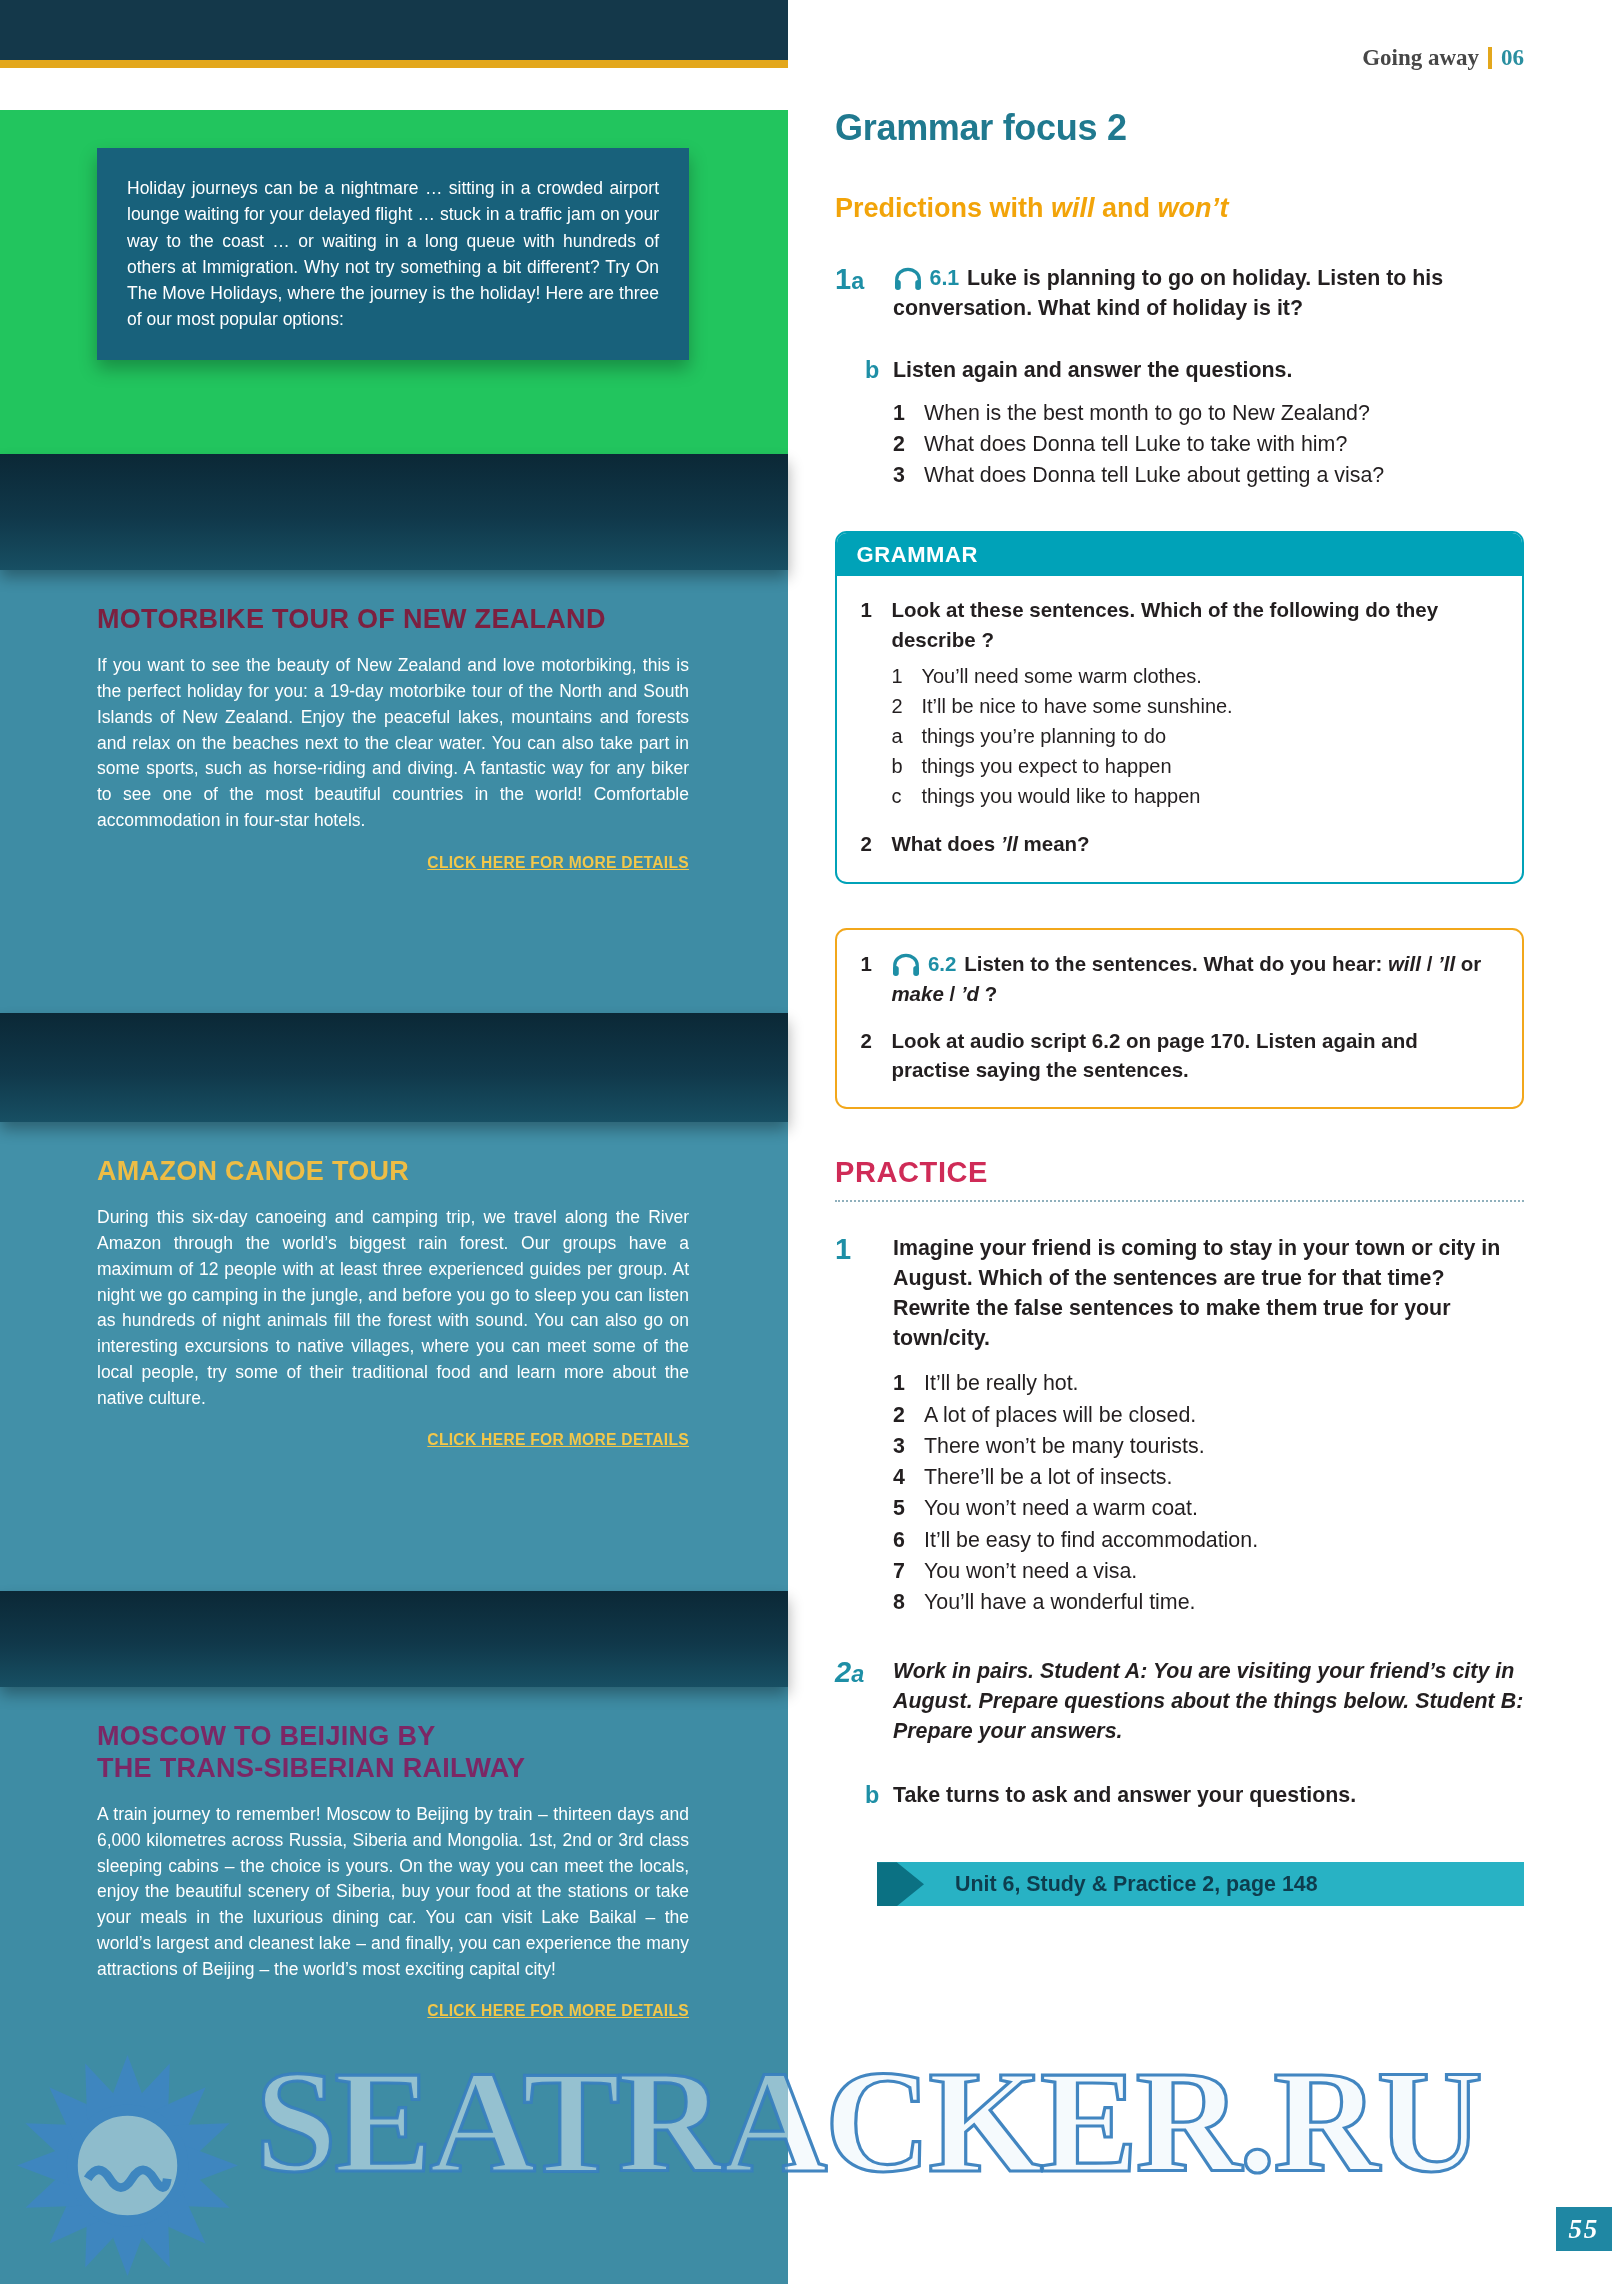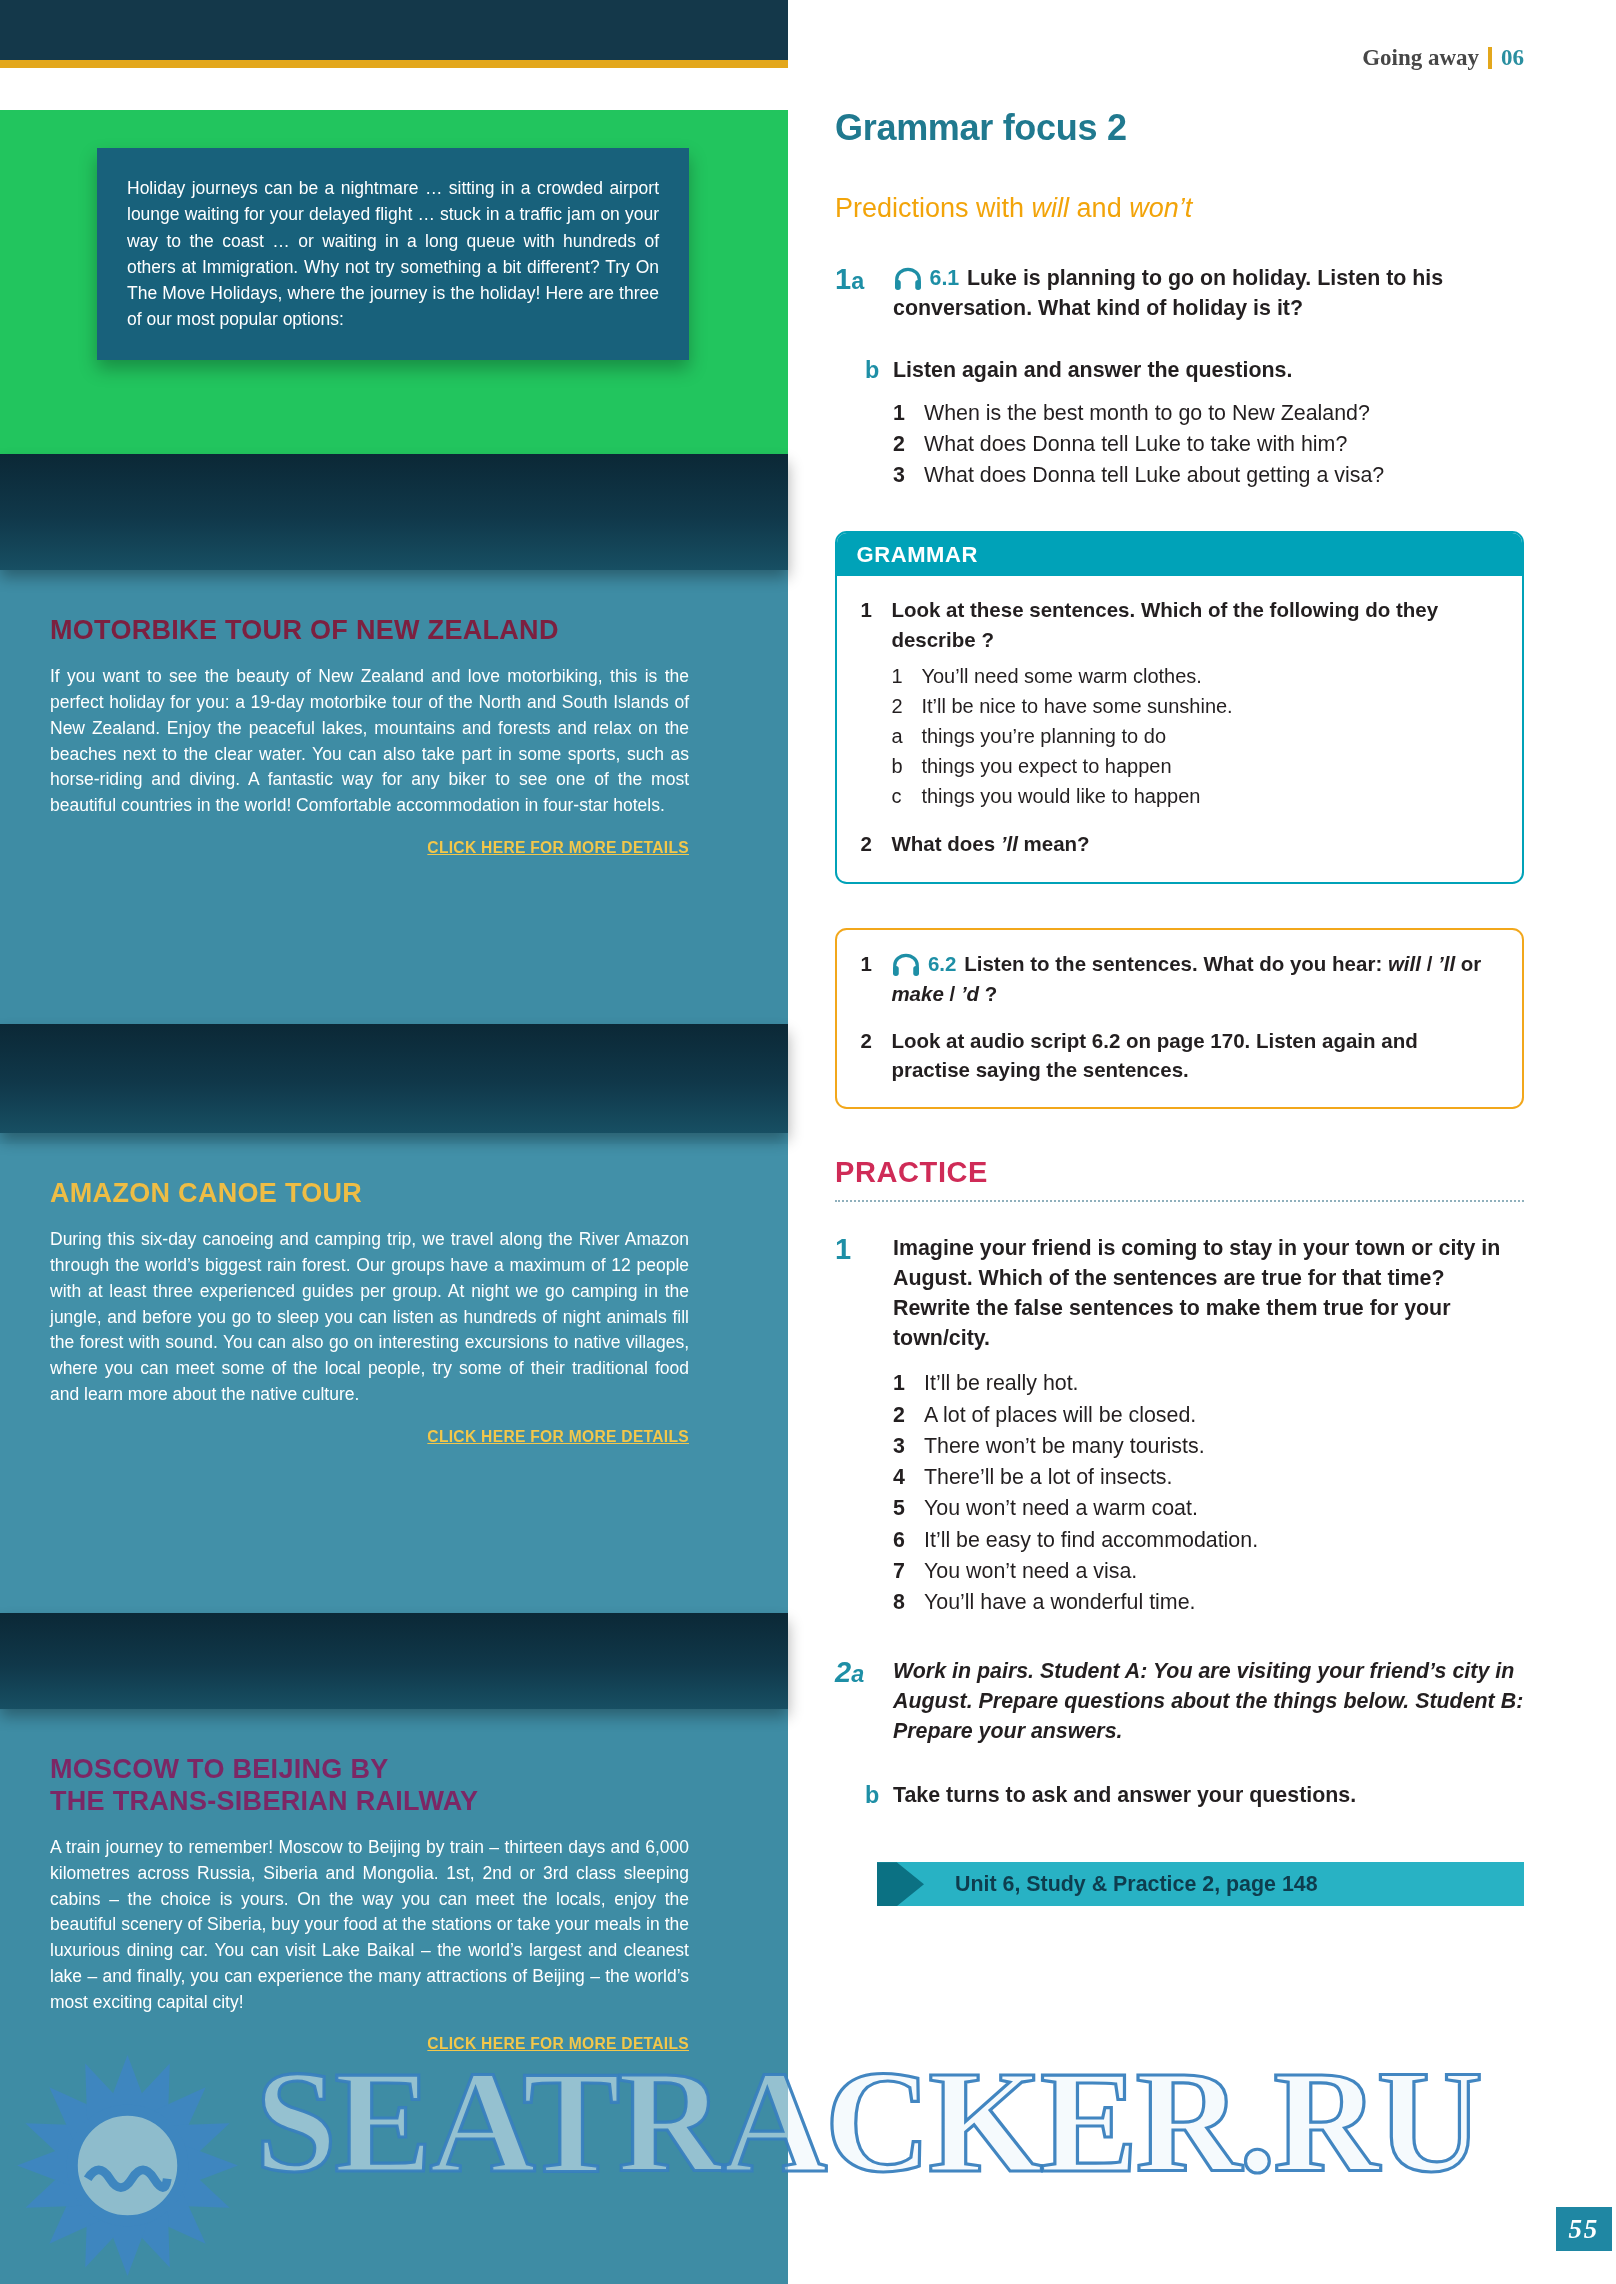--- a/index.html
+++ b/index.html
@@ -16,42 +16,42 @@
 
   .left-col { position:absolute; left:0; top:110px; width:788px; height:2174px; z-index:1; background:#3e8ca4; }
 
   .sec-intro { height:344px; background:#22c55e; padding:38px 99px 0 97px; }
   .intro-card { background:#18617b; padding:27px 30px; box-shadow:0 9px 17px rgba(0,0,0,.28); }
   .intro-card p { color:#fff; font-size:17.5px; line-height:1.5; text-align:justify; }
 
   .photo-band { position:relative; z-index:2; background:linear-gradient(180deg,#0b2836 0%,#10384a 55%,#174f63 100%); box-shadow:0 7.8px 14.3px rgba(0,0,0,.32); }
   .band1 { height:116px; } .band2 { height:109px; } .band3 { height:96px; }
 
-  .tour { background:#3e8ca4; padding:34px 99px 0 50px;margin-top:11px; }
+  .tour { background:#3e8ca4; padding:34px 99px 0 97px; }
   .tour-motorbike { height:443px; background:#3e8ca4; }
   .tour-amazon { height:469px; background:#4290a8; }
   .tour-moscow { height:596px; background:#3e8ca4; }
   .tour h2 { font-size:27px; font-weight:bold; letter-spacing:0.3px; margin-bottom:17px; line-height:1.18; }
   .tour-motorbike h2 { color:#7c2040; }
   .tour-amazon h2 { color:#eebd45; }
   .tour-moscow h2 { color:#7c2765; white-space:pre-line; }
   .tour p { color:#fff; font-size:17.5px; line-height:1.48; text-align:justify; }
   .details-link { display:block; margin-top:19.5px; text-align:right; color:#f3c74a; font-weight:bold;
                   font-size:15.6px; letter-spacing:0.3px; text-decoration:underline; cursor:pointer; }
 
   
   .page-header { position:absolute; top:45px; right:93px; z-index:2; display:flex; align-items:center;
                  font-family:"Liberation Serif", serif; font-weight:bold; font-size:23px; color:#474747; }
   .page-header .bar { width:3.9px; height:22px; background:#e3a71c; margin:0 9px; }
   .page-header .unit { color:#2a8fa0; }
 
   .right-col { position:absolute; left:835px; top:107px; width:689px; z-index:2; }
 
   .gf-title { font-size:36px; color:#20798f; font-weight:bold; letter-spacing:-0.3px; margin-bottom:6.5px; }
-  .gf-sub { font-size:27px; color:#f2a40a; font-weight:normal; margin-bottom:40px;margin-top:44px; }
+  .gf-sub { font-size:27px; color:#f2a40a; font-weight:bold; margin-bottom:40px;margin-top:44px; }
   .gf-sub i { font-style:italic; }
 
   .ex { display:flex; }
   .num { flex:0 0 58px; font-weight:bold; color:#1e8fa6; font-size:29px; line-height:1.05; }
   .num .l { font-size:23.4px; }
   .letter { flex:0 0 58px; font-weight:bold; color:#1e8fa6; font-size:23.4px; padding-left:30px; line-height:1.25; }
   .content { flex:1; font-size:21.4px; line-height:1.4; }
   .bold { font-weight:bold; }
   .mb50 { margin-bottom:32.5px; }
   .mt60 { margin-top:39px;font-style:italic; }

